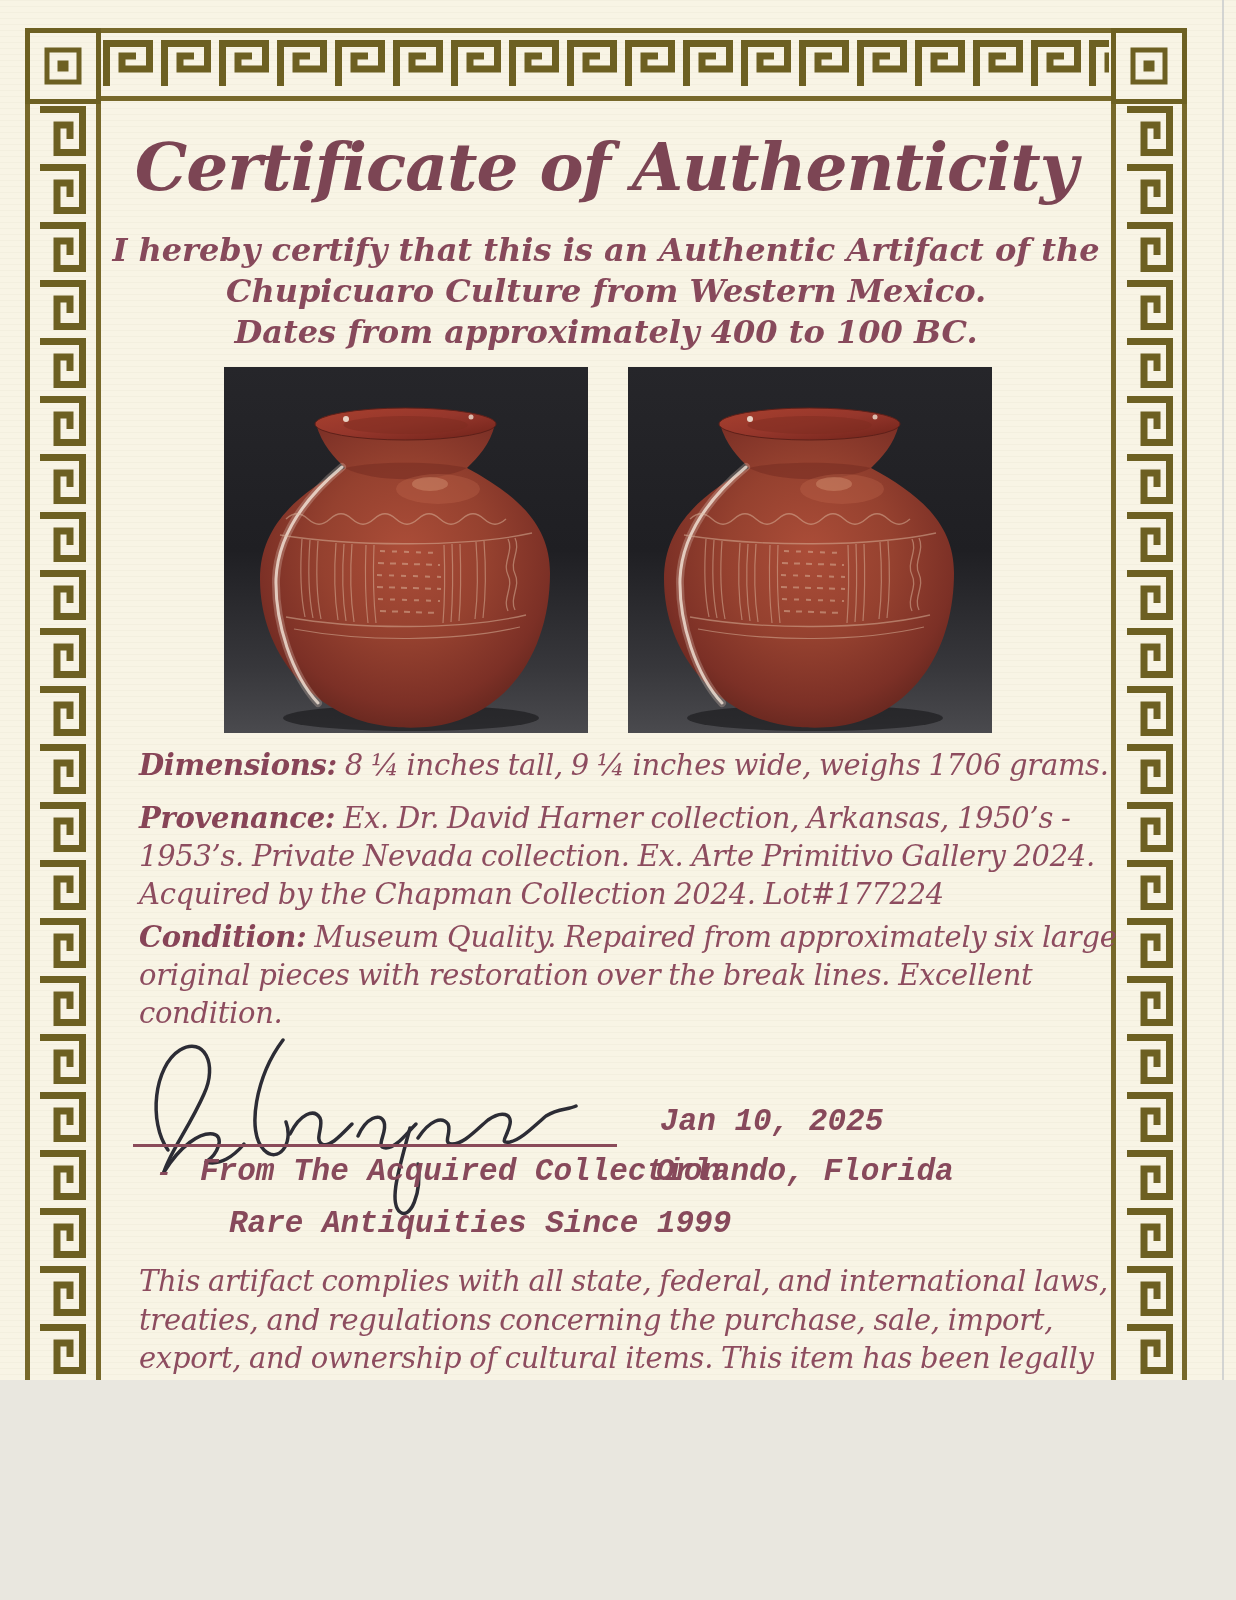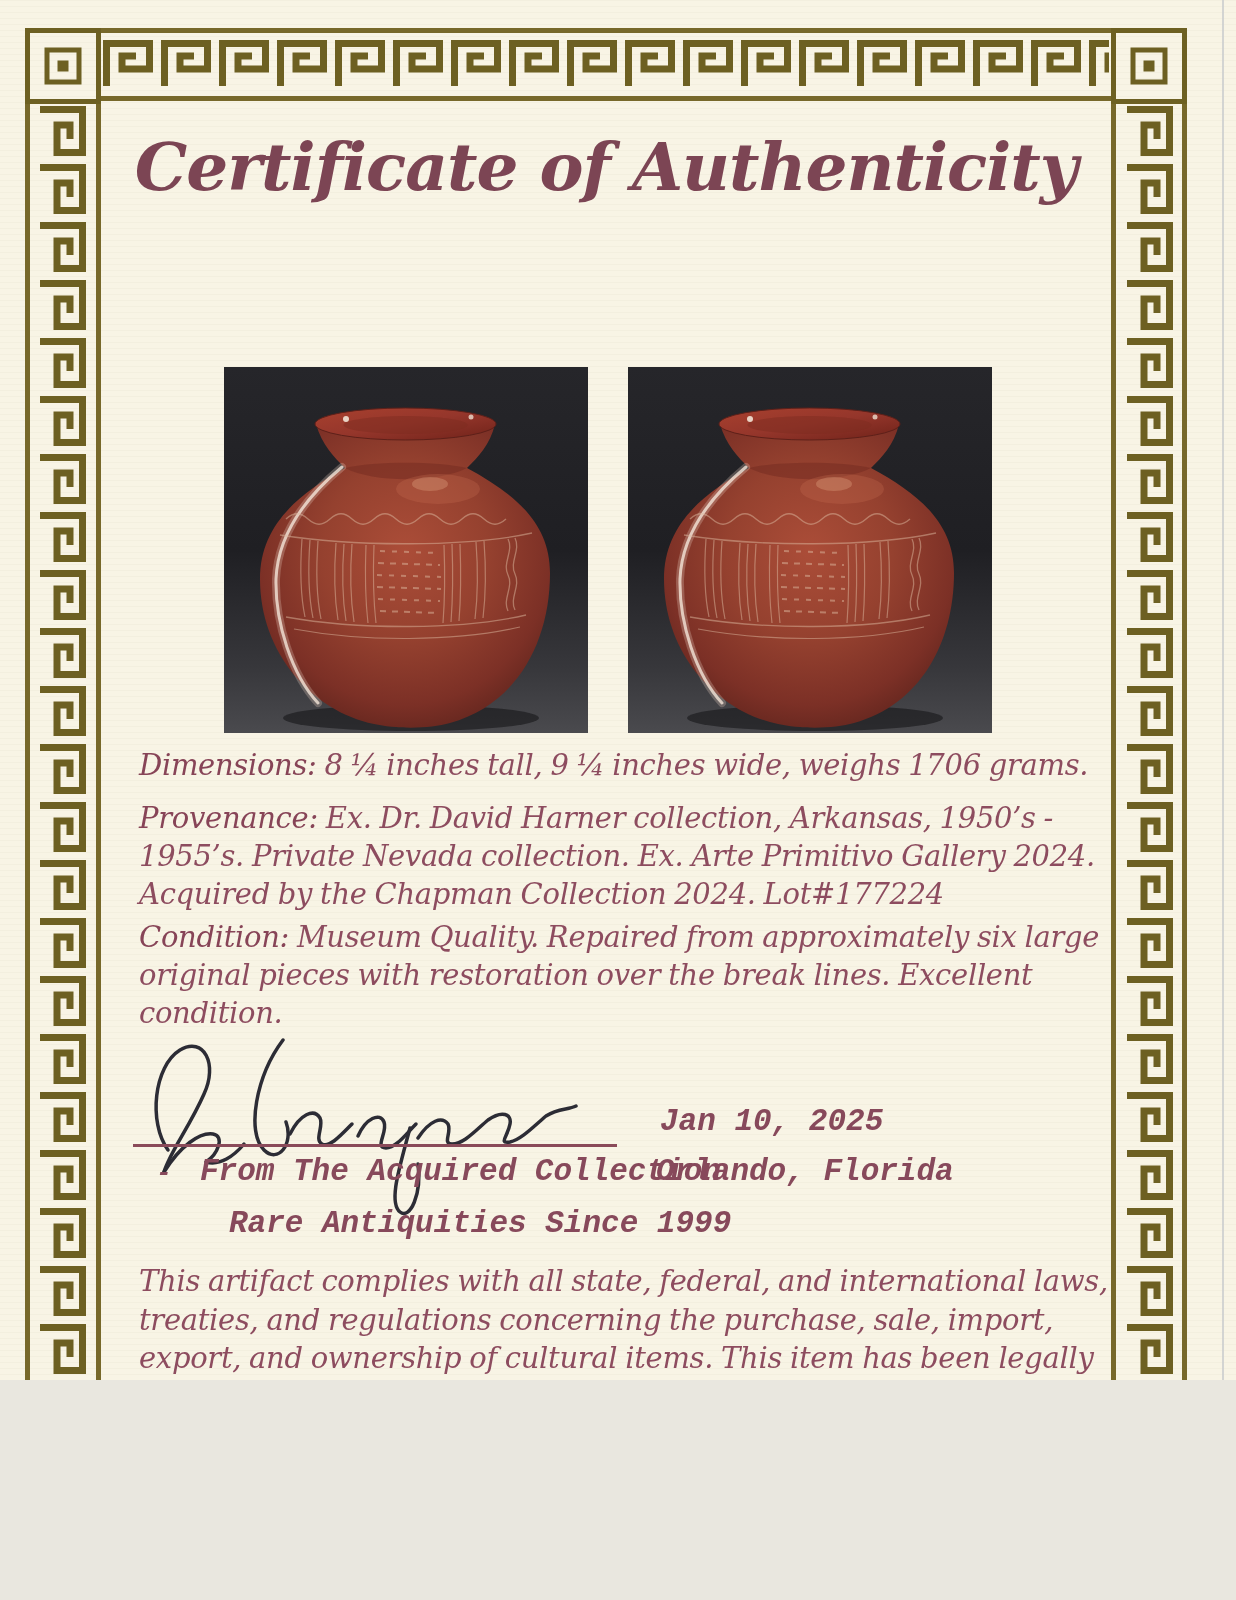--- a/index.html
+++ b/index.html
@@ -17,21 +17,21 @@
     font-style:italic;font-weight:bold;font-size:66px;letter-spacing:-1px;
     color:#7c4554;white-space:nowrap;
   }
   .certify{left:101px;width:1010px;top:230px;text-align:center;
     font-style:italic;font-weight:bold;font-size:32px;line-height:41px;color:#87495b;}
   .photo{top:367px;width:364px;height:366px;}
   .photo-left{left:224px;}
   .photo-right{left:628px;}
   .para{left:139px;width:985px;font-style:italic;font-size:29px;line-height:38px;
     color:#8d4c5f;letter-spacing:-0.3px;word-spacing:-1px;}
-  .para b{font-weight:normal;color:#874457;}
+  .para b{font-weight:bold;color:#874457;}
   .dimensions{top:746px;}
   .provenance{top:799px;}
   .condition{top:918px;}
   .sig-svg{left:120px;top:1032px;}
   .sig-line{left:133px;top:1144px;width:484px;height:3px;background:#8a4a59;}
   .sigtext{font-style:italic;font-weight:bold;font-size:31px;color:#87495b;white-space:nowrap;font-family:Liberation Mono, monospace;}
   .date{left:660px;top:1104px;}
   .pre-dash{left:156px;top:1158px;font-size:26px;}
   .org{left:200px;top:1154px;}
   .loc{left:656px;top:1154px;}
@@ -161,35 +161,40 @@
       </g>
       <g transform="translate(1111,1482)">
         <rect x="2.5" y="2.5" width="71" height="71"></rect>
           <rect x="22" y="22" width="32" height="32"></rect>
           <rect x="32.5" y="32.5" width="11" height="11" fill="#6d6022" stroke="none"></rect>
       </g>
     </g>
   </svg>
 
   <div class="abs title">Certificate of Authenticity</div>
+  <div class="abs certify">
+    <div>I hereby certify that this is an Authentic Artifact of the</div>
+    <div>Chupicuaro Culture from Western Mexico.</div>
+    <div>Dates from approximately 400 to 100 BC.</div>
+  </div>
 
   <svg class="abs photo photo-left" viewBox="0 0 364 366">
     <use href="#vessel-scene"></use>
   </svg>
   <svg class="abs photo photo-right" viewBox="0 0 364 366">
     <use href="#vessel-scene"></use>
   </svg>
 
   <div class="abs para dimensions">
     <b>Dimensions:</b>
     <span>8 ¼ inches tall, 9 ¼ inches wide, weighs 1706 grams.</span>
   </div>
   <div class="abs para provenance">
     <b>Provenance:</b>
-    <span>Ex. Dr. David Harner collection, Arkansas, 1950’s - 1955’s. Private Nevada collection. Ex. Arte Primitivo Gallery 2024. Acquired by the Chapman Collection 2024. Lot#177224</span>
+    <span>Ex. Dr. David Harner collection, Arkansas, 1950’s - 1953’s. Private Nevada collection. Ex. Arte Primitivo Gallery 2024. Acquired by the Chapman Collection 2024. Lot#177224</span>
   </div>
   <div class="abs para condition">
     <b>Condition:</b>
     <span>Museum Quality. Repaired from approximately six large original pieces with restoration over the break lines. Excellent condition.</span>
   </div>
 
   <svg class="abs sig-svg" width="500" height="190" viewBox="0 0 500 190">
     <g fill="none" stroke="#2c2c35" stroke-width="3.5" stroke-linecap="round" stroke-linejoin="round">
       <path d="M48,118 C28,90 34,34 60,18 C84,4 98,32 84,62 C70,94 50,120 44,140"></path>
       <path d="M44,140 C60,114 80,100 93,102 C105,104 98,122 86,130 C100,134 114,124 124,112"></path>

